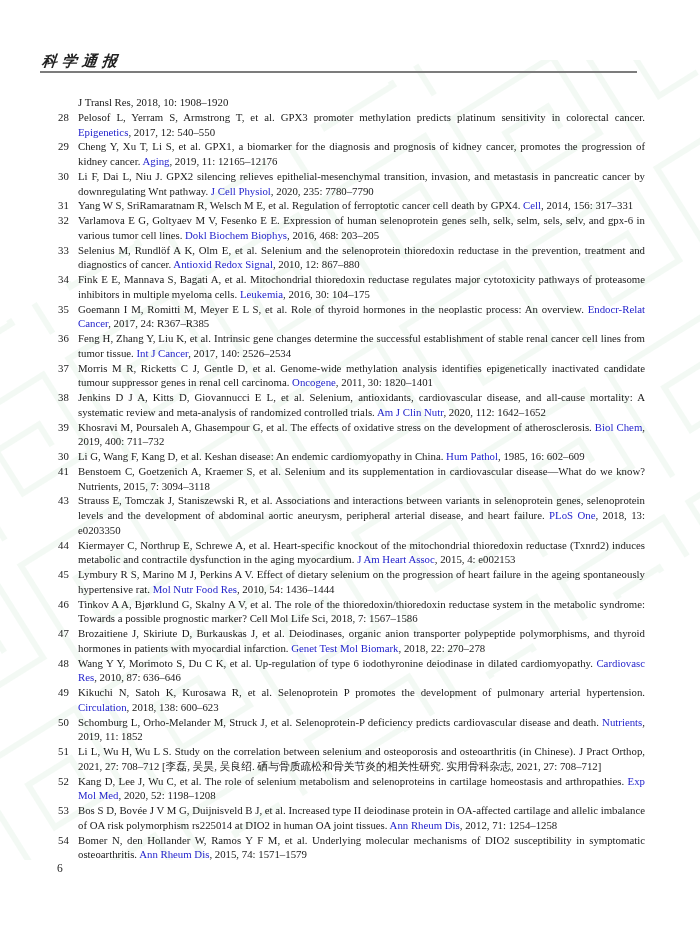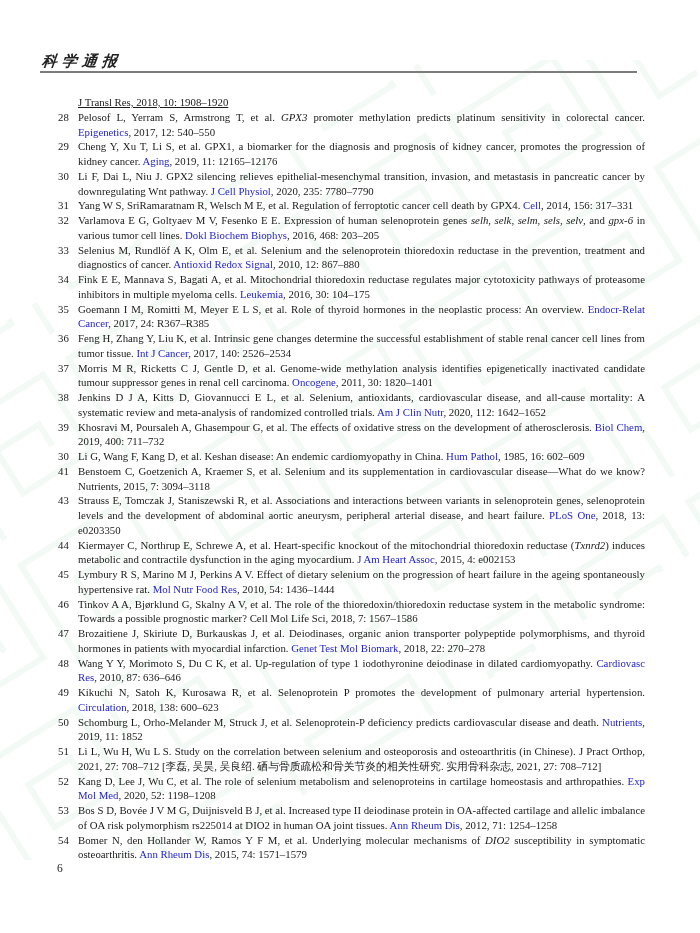--- a/index.html
+++ b/index.html
@@ -29,22 +29,22 @@
     pointer-events:none;opacity:.55;
   }
   
   .refs{
     position:absolute;left:58px;top:95px;width:587px;
     font-size:10.8px;line-height:14.75px;
     text-align:justify;
   }
   .ref{position:relative;padding-left:20px;margin:0;}
   .ref-num{position:absolute;left:0;top:0;}
-  .cont{padding-left:20px;text-decoration:underline;}
-  .seg-i{font-style:italic;}
+  .cont{padding-left:20px;}
+  .seg-i{}
   .seg-l{color:var(--link,#2424cc);}
   .page-number{
     position:absolute;left:57px;top:862px;
     font-size:11.5px;color:#1a1a1a;
   }
 </style>
 </head>
 <body>
 
 <div class="page" style="--link: #2424cc;">
@@ -77,21 +77,21 @@
       <div class="ref"><span class="ref-num">37</span><span class="seg-p">Morris M R, Ricketts C J, Gentle D, et al. Genome-wide methylation analysis identifies epigenetically inactivated candidate tumour suppressor genes in renal cell carcinoma. </span><span class="seg-l">Oncogene</span><span class="seg-p">, 2011, 30: 1820–1401</span></div>
       <div class="ref"><span class="ref-num">38</span><span class="seg-p">Jenkins D J A, Kitts D, Giovannucci E L, et al. Selenium, antioxidants, cardiovascular disease, and all-cause mortality: A systematic review and meta-analysis of randomized controlled trials. </span><span class="seg-l">Am J Clin Nutr</span><span class="seg-p">, 2020, 112: 1642–1652</span></div>
       <div class="ref"><span class="ref-num">39</span><span class="seg-p">Khosravi M, Poursaleh A, Ghasempour G, et al. The effects of oxidative stress on the development of atherosclerosis. </span><span class="seg-l">Biol Chem</span><span class="seg-p">, 2019, 400: 711–732</span></div>
       <div class="ref"><span class="ref-num">30</span><span class="seg-p">Li G, Wang F, Kang D, et al. Keshan disease: An endemic cardiomyopathy in China. </span><span class="seg-l">Hum Pathol</span><span class="seg-p">, 1985, 16: 602–609</span></div>
       <div class="ref"><span class="ref-num">41</span><span class="seg-p">Benstoem C, Goetzenich A, Kraemer S, et al. Selenium and its supplementation in cardiovascular disease—What do we know? Nutrients, 2015, 7: 3094–3118</span></div>
       <div class="ref"><span class="ref-num">43</span><span class="seg-p">Strauss E, Tomczak J, Staniszewski R, et al. Associations and interactions between variants in selenoprotein genes, selenoprotein levels and the development of abdominal aortic aneurysm, peripheral arterial disease, and heart failure. </span><span class="seg-l">PLoS One</span><span class="seg-p">, 2018, 13: e0203350</span></div>
       <div class="ref"><span class="ref-num">44</span><span class="seg-p">Kiermayer C, Northrup E, Schrewe A, et al. Heart-specific knockout of the mitochondrial thioredoxin reductase (</span><span class="seg-i">Txnrd2</span><span class="seg-p">) induces metabolic and contractile dysfunction in the aging myocardium. </span><span class="seg-l">J Am Heart Assoc</span><span class="seg-p">, 2015, 4: e002153</span></div>
       <div class="ref"><span class="ref-num">45</span><span class="seg-p">Lymbury R S, Marino M J, Perkins A V. Effect of dietary selenium on the progression of heart failure in the ageing spontaneously hypertensive rat. </span><span class="seg-l">Mol Nutr Food Res</span><span class="seg-p">, 2010, 54: 1436–1444</span></div>
       <div class="ref"><span class="ref-num">46</span><span class="seg-p">Tinkov A A, Bjørklund G, Skalny A V, et al. The role of the thioredoxin/thioredoxin reductase system in the metabolic syndrome: Towards a possible prognostic marker? Cell Mol Life Sci, 2018, 7: 1567–1586</span></div>
       <div class="ref"><span class="ref-num">47</span><span class="seg-p">Brozaitiene J, Skiriute D, Burkauskas J, et al. Deiodinases, organic anion transporter polypeptide polymorphisms, and thyroid hormones in patients with myocardial infarction. </span><span class="seg-l">Genet Test Mol Biomark</span><span class="seg-p">, 2018, 22: 270–278</span></div>
-      <div class="ref"><span class="ref-num">48</span><span class="seg-p">Wang Y Y, Morimoto S, Du C K, et al. Up-regulation of type 1 iodothyronine deiodinase in dilated cardiomyopathy. </span><span class="seg-l">Cardiovasc Res</span><span class="seg-p">, 2010, 87: 636–646</span></div>
+      <div class="ref"><span class="ref-num">48</span><span class="seg-p">Wang Y Y, Morimoto S, Du C K, et al. Up-regulation of type 6 iodothyronine deiodinase in dilated cardiomyopathy. </span><span class="seg-l">Cardiovasc Res</span><span class="seg-p">, 2010, 87: 636–646</span></div>
       <div class="ref"><span class="ref-num">49</span><span class="seg-p">Kikuchi N, Satoh K, Kurosawa R, et al. Selenoprotein P promotes the development of pulmonary arterial hypertension. </span><span class="seg-l">Circulation</span><span class="seg-p">, 2018, 138: 600–623</span></div>
       <div class="ref"><span class="ref-num">50</span><span class="seg-p">Schomburg L, Orho-Melander M, Struck J, et al. Selenoprotein-P deficiency predicts cardiovascular disease and death. </span><span class="seg-l">Nutrients</span><span class="seg-p">, 2019, 11: 1852</span></div>
       <div class="ref"><span class="ref-num">51</span><span class="seg-p">Li L, Wu H, Wu L S. Study on the correlation between selenium and osteoporosis and osteoarthritis (in Chinese). J Pract Orthop, 2021, 27: 708–712 [李磊, 吴昊, 吴良绍. 硒与骨质疏松和骨关节炎的相关性研究. 实用骨科杂志, 2021, 27: 708–712]</span></div>
       <div class="ref"><span class="ref-num">52</span><span class="seg-p">Kang D, Lee J, Wu C, et al. The role of selenium metabolism and selenoproteins in cartilage homeostasis and arthropathies. </span><span class="seg-l">Exp Mol Med</span><span class="seg-p">, 2020, 52: 1198–1208</span></div>
       <div class="ref"><span class="ref-num">53</span><span class="seg-p">Bos S D, Bovée J V M G, Duijnisveld B J, et al. Increased type II deiodinase protein in OA-affected cartilage and allelic imbalance of OA risk polymorphism rs225014 at DIO2 in human OA joint tissues. </span><span class="seg-l">Ann Rheum Dis</span><span class="seg-p">, 2012, 71: 1254–1258</span></div>
       <div class="ref"><span class="ref-num">54</span><span class="seg-p">Bomer N, den Hollander W, Ramos Y F M, et al. Underlying molecular mechanisms of </span><span class="seg-i">DIO2</span><span class="seg-p"> susceptibility in symptomatic osteoarthritis. </span><span class="seg-l">Ann Rheum Dis</span><span class="seg-p">, 2015, 74: 1571–1579</span></div>
     </div>
 
   <div class="page-number">6</div>
 </div>

